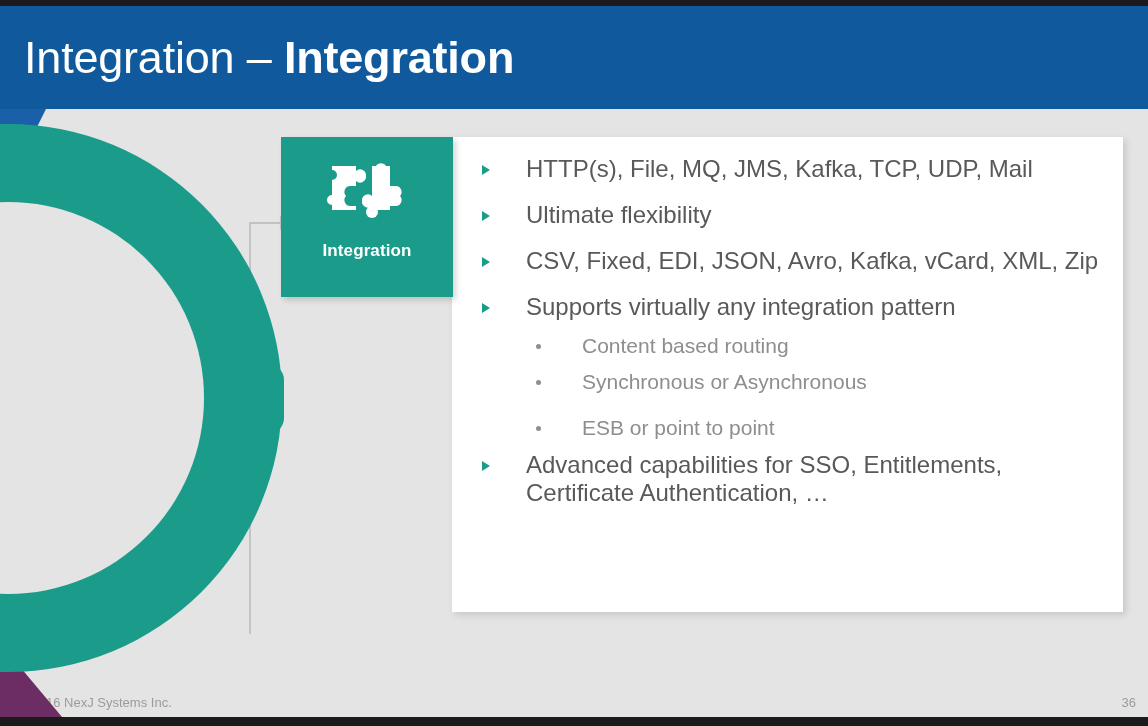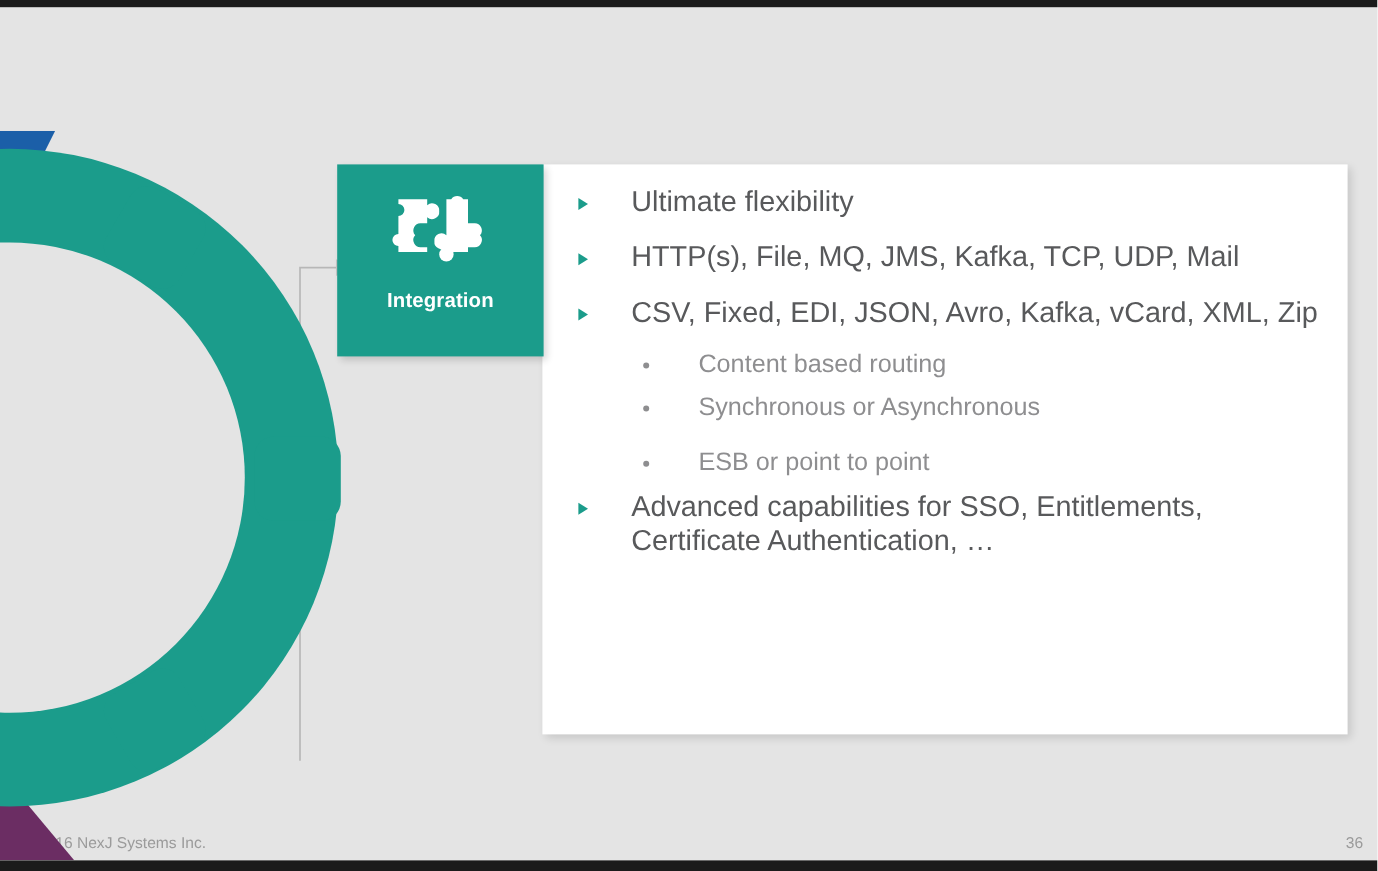--- a/index.html
+++ b/index.html
@@ -259,28 +259,34 @@
           <circle cx="54" cy="56" r="6"></circle>
           <rect x="50" y="48" width="8" height="8"></rect>
         </g>
       </svg>
     </div>
     <div class="tile-label">Integration</div>
   </div>
 
   <div class="card">
     <div class="bullets">
+      <div class="b1">HTTP(s), File, MQ, JMS, Kafka, TCP, UDP, Mail</div>
       <div class="b1">Ultimate flexibility</div>
-      <div class="b1">HTTP(s), File, MQ, JMS, Kafka, TCP, UDP, Mail</div>
       <div class="b1">CSV, Fixed, EDI, JSON, Avro, Kafka, vCard, XML, Zip</div>
+      <div class="b1 tight">Supports virtually any integration pattern</div>
       <div class="b2 first">Content based routing</div>
       <div class="b2 last">Synchronous or Asynchronous</div>
       <div class="b2">ESB or point to point</div>
       <div class="b1">Advanced capabilities for SSO, Entitlements, Certificate Authentication, …</div>
     </div>
   </div>
 
+  <div class="banner">
+    <div class="banner-title">
+      <span class="t-light">Integration – </span><span class="t-bold">Integration</span>
+    </div>
+  </div>
 
   <div class="footer-copy">©2016 NexJ Systems Inc.</div>
   <div class="footer-page">36</div>
 
   <div class="bottomstrip"></div>
 </div>
 
 </body></html>

